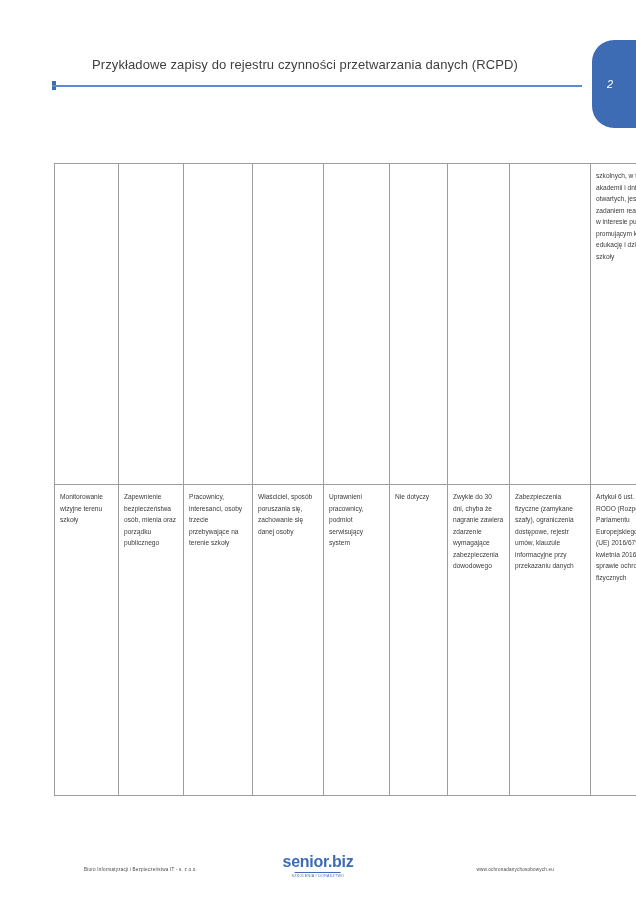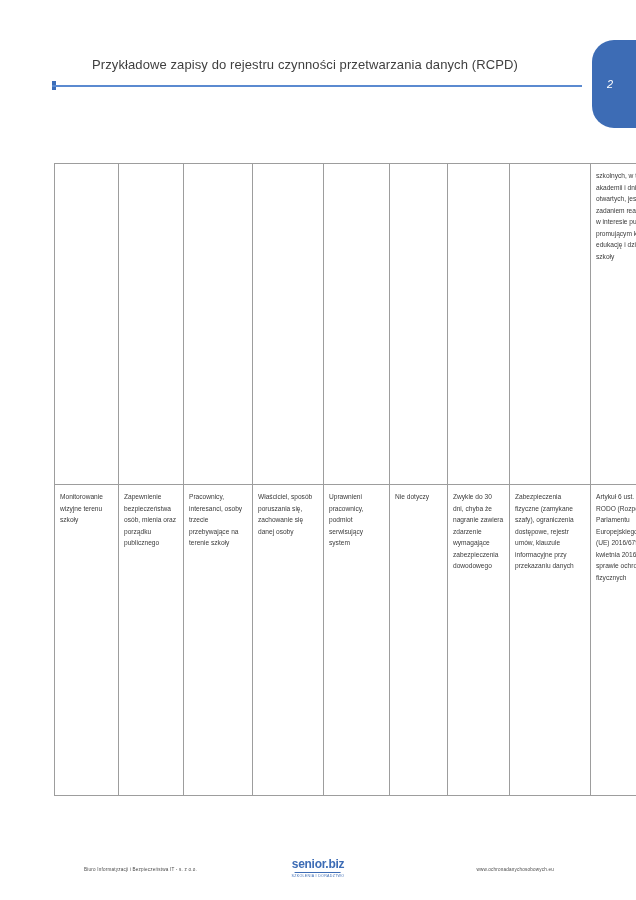--- a/index.html
+++ b/index.html
@@ -134,21 +134,21 @@
     white-space: nowrap;
   }
   .footer-logo {
     position: absolute;
     left: 50%;
     transform: translateX(-50%);
     bottom: 22px;
     text-align: center;
   }
   .footer-logo .logo-text {
-    font-size: 12px;
+    font-size: 16px;
     color: #3d6cb5;
     font-weight: bold;
     letter-spacing: -0.3px;
     line-height: 1;
   }
   .footer-logo .logo-rule {
     margin: 2px auto 0;
     width: 46px;
     height: 1px;
     background: #3d6cb5;

